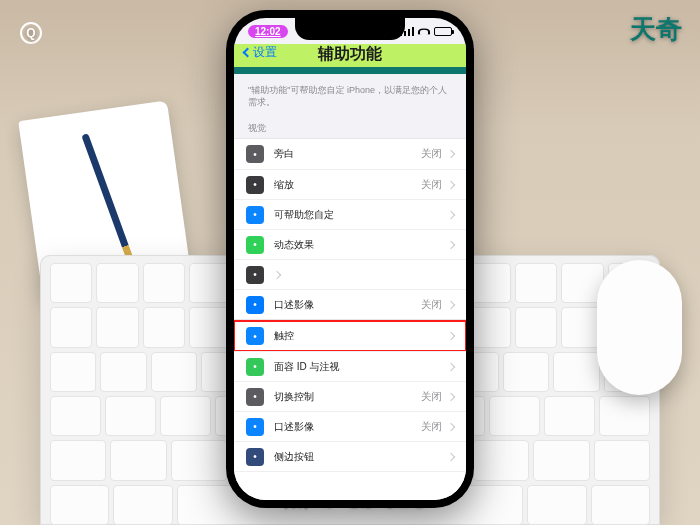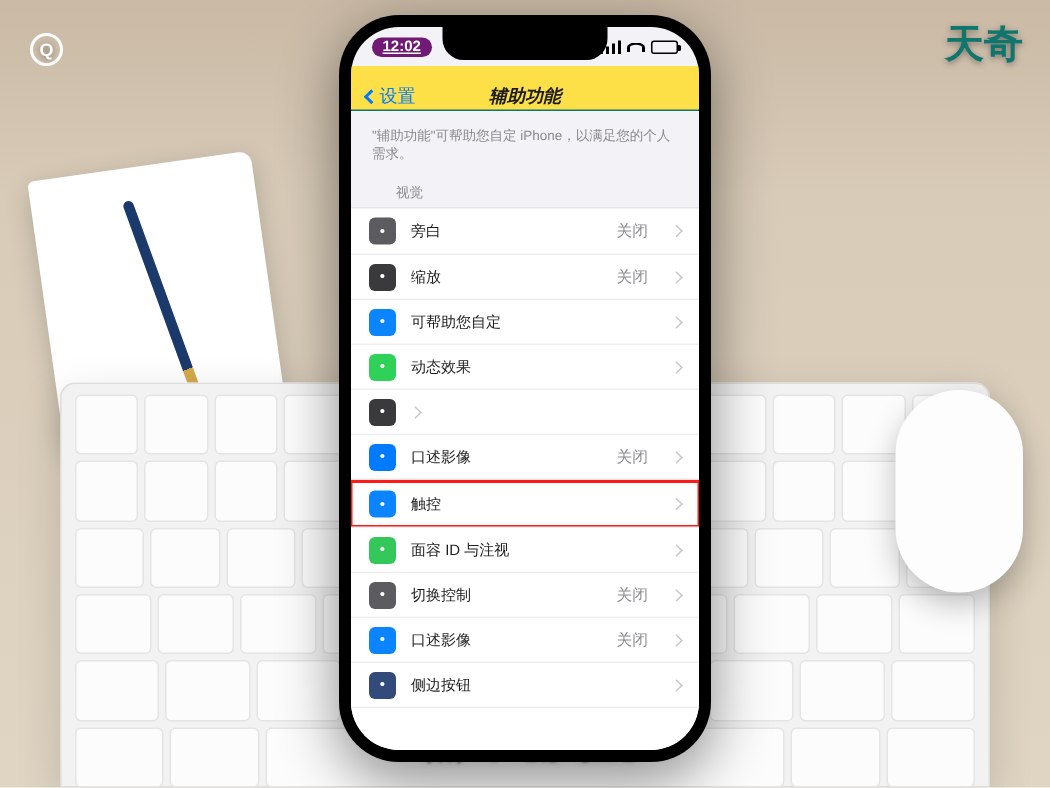--- a/index.html
+++ b/index.html
@@ -62,56 +62,56 @@
     position:relative; font-size:11px; color:#1c1c1e;
   }
   .notch {
     position:absolute; top:0; left:50%; transform:translateX(-50%);
     width:110px; height:22px; background:#000; border-radius:0 0 14px 14px; z-index:5;
   }
   .statusbar {
     height:26px; display:flex; align-items:center; justify-content:space-between;
     padding:0 14px; font-size:10px; font-weight:600;
   }
-  .time-pill { background:#701a75; color:#fff; padding:1px 7px; border-radius:9px; font-size:10px;text-decoration:underline; }
+  .time-pill { background:#d946ef; color:#fff; padding:1px 7px; border-radius:9px; font-size:10px;text-decoration:underline; }
   .sb-right { display:flex; gap:4px; align-items:center; }
   .signal,.wifi,.batt { display:inline-block; }
   .signal { width:14px;height:9px;background:
     linear-gradient(#000,#000) 0 6px/2px 3px no-repeat,
     linear-gradient(#000,#000) 4px 4px/2px 5px no-repeat,
     linear-gradient(#000,#000) 8px 2px/2px 7px no-repeat,
     linear-gradient(#000,#000) 12px 0/2px 9px no-repeat; }
   .wifi { width:12px;height:9px;border-radius:50% 50% 0 0;border:2px solid #000;border-bottom:none;
     transform:scaleY(.7); }
   .batt { width:18px;height:9px;border:1px solid #000;border-radius:2px;position:relative; }
   .batt::after { content:""; position:absolute; right:-3px; top:2px; width:2px;height:4px;background:#000;border-radius:0 1px 1px 0; }
 
   .navbar {
-    height:30px; display:flex; align-items:flex-end; justify-content:center;
-    background:#fde047; border-bottom:1px solid #0f766e; position:relative;
+    height:30px; display:flex; align-items:flex-start; justify-content:center;
+    background:#bef264; border-bottom:7px solid #0f766e; position:relative;
   }
   .back { position:absolute; left:10px; color:#007aff; display:flex; align-items:center; gap:2px; font-size:12px; }
   .chev-l { width:7px;height:7px;border-left:2px solid #007aff;border-bottom:2px solid #007aff;transform:rotate(45deg); display:inline-block; }
-  .title { font-weight:600; font-size:12px;font-style:italic; }
+  .title { font-weight:600; font-size:16px; }
 
   .content { height:calc(100% - 56px); overflow:hidden; }
   .desc { color:#8a8a8e; font-size:9px; padding:10px 14px 4px; line-height:1.35; }
-  .sect-header { color:#8a8a8e; font-size:9px; padding:10px 30px 3px; }
+  .sect-header { color:#8a8a8e; font-size:9px; padding:10px 14px 3px; }
   .group { background:#fff; border-top:1px solid #e5e5ea; border-bottom:1px solid #e5e5ea; }
   .row {
     display:flex; align-items:center; height:30px; padding:0 12px;
     border-top:1px solid #efeff2; position:relative;
   }
   .row:first-child { border-top:none; }
   .icon {
     width:18px;height:18px;border-radius:4px;margin-right:10px;
     display:flex;align-items:center;justify-content:center;color:#fff;font-size:10px;flex:none;
   }
   .label { flex:1; font-size:10px; }
-  .status { color:#8e8e93; font-size:10.5px; margin-right:16px; }
+  .status { color:#8e8e93; font-size:10.5px; margin-right:6px; }
   .chev-r { width:6px;height:6px;border-right:1.5px solid #c7c7cc;border-top:1.5px solid #c7c7cc;transform:rotate(45deg); flex:none; }
   .highlight { position:absolute; inset:-1px; border:2px solid #ff1a1a; pointer-events:none; }
 
   
   .ic-gray   { background:#5b5b60; }
   .ic-dgray  { background:#3a3a3d; }
   .ic-blue   { background:#0a84ff; }
   .ic-green  { background:#30d158; }
   .ic-mag    { background:#007aff; }
   .ic-darkb  { background:#324b7a; }

